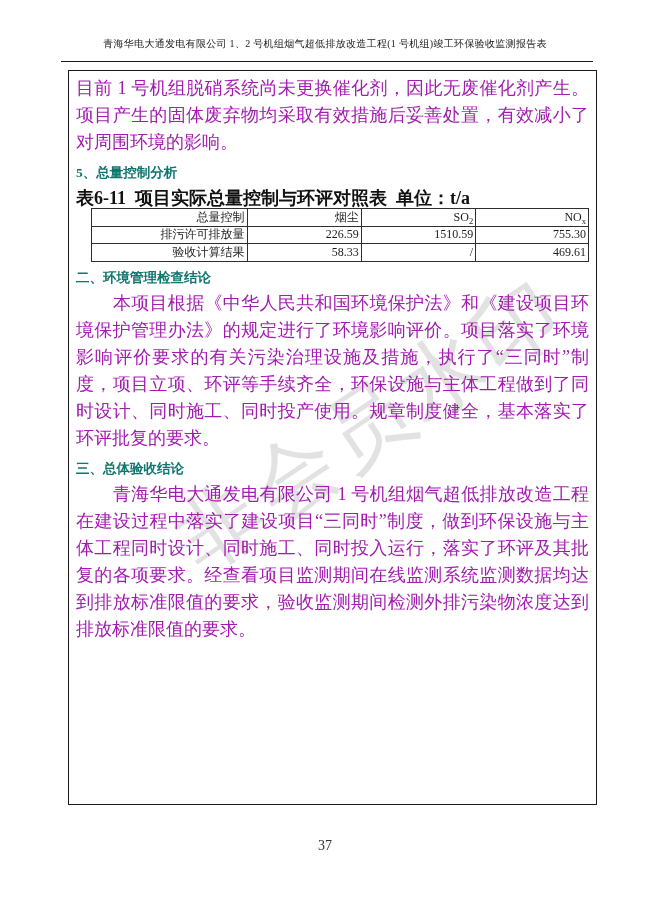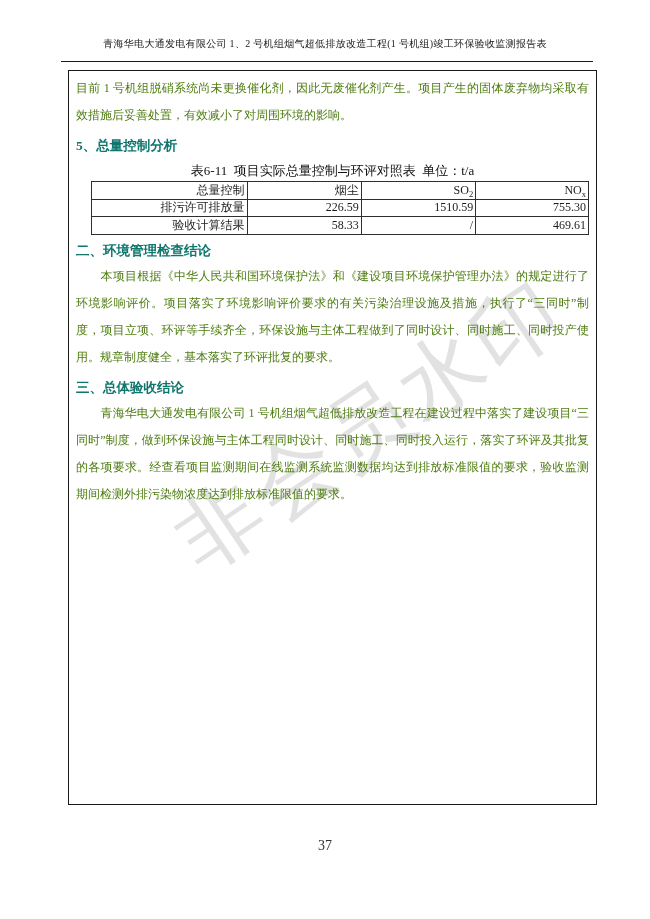--- a/index.html
+++ b/index.html
@@ -56,39 +56,39 @@
     left: 68px;
     width: 529px;
     height: 735px;
     border: 1.6px solid #1a1a1a;
     padding: 4px 7px 0 7px;
     z-index: 1;
     background: transparent;
   }
   .para {
     margin: 0;
-    font-size: 12px;
+    font-size: 18px;
     line-height: 27px;
     text-align: justify;
-    color: #4d7c0f;
+    color: #a21caf;
   }
   .indent { text-indent: 2.05em; }
   .heading {
     margin: 0;
     font-size: 13.5px;
     line-height: 25px;
     font-weight: bold;
     color: #0f766e;
   }
   .heading.mt { margin-top: 4px; }
   .table-title {
     margin: 5px 0 2px 0;
-    text-align: center;
-    font-size: 13px;
-    font-weight: normal;
+    text-align: left;
+    font-size: 18px;
+    font-weight: bold;
     line-height: 16px;
     white-space: pre-wrap;
     color: #111111;
   }
   table.quota {
     border-collapse: collapse;
     width: calc(100% - 15px);
     margin: 1px 0 3px 15px;
     table-layout: fixed;
   }

